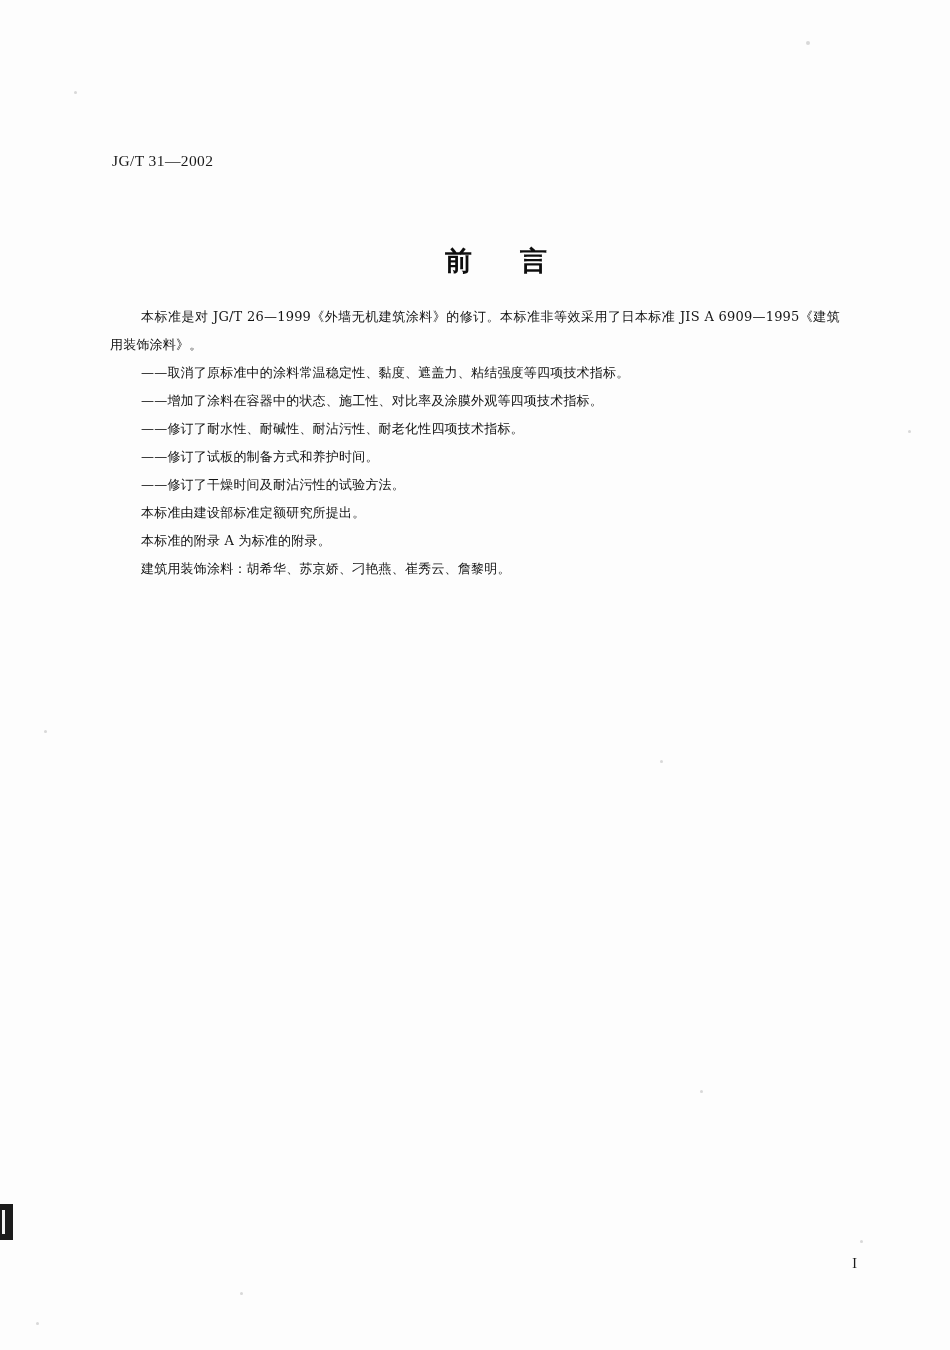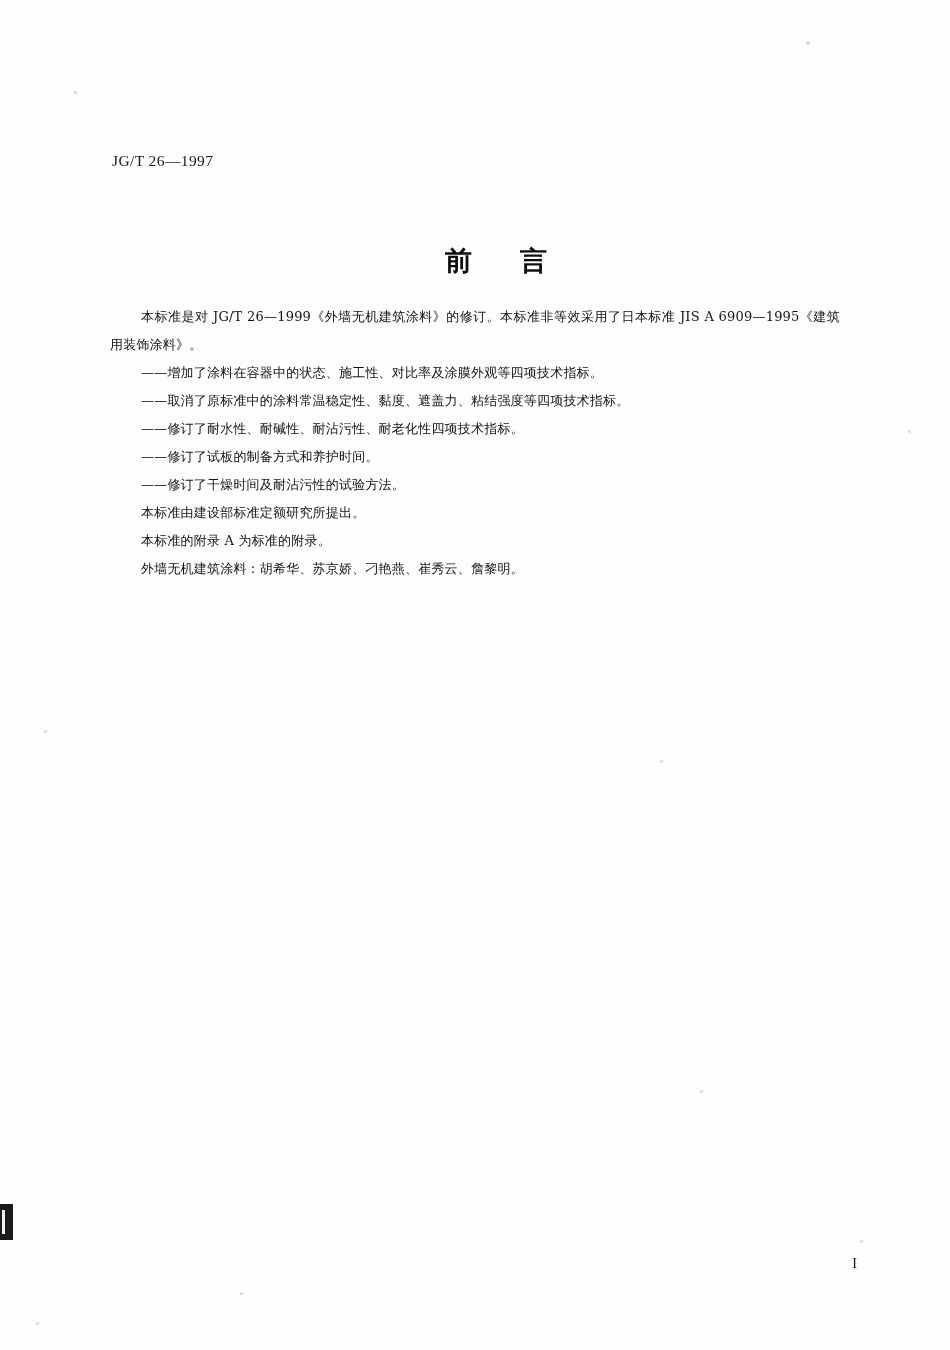--- a/index.html
+++ b/index.html
@@ -106,34 +106,34 @@
   <div class="speckle" style="left:806px;top:41px;width:4px;height:4px;"></div>
   <div class="speckle" style="left:74px;top:91px;width:3px;height:3px;"></div>
   <div class="speckle" style="left:908px;top:430px;width:3px;height:3px;"></div>
   <div class="speckle" style="left:44px;top:730px;width:3px;height:3px;"></div>
   <div class="speckle" style="left:660px;top:760px;width:3px;height:3px;"></div>
   <div class="speckle" style="left:700px;top:1090px;width:3px;height:3px;"></div>
   <div class="speckle" style="left:36px;top:1322px;width:3px;height:3px;"></div>
   <div class="speckle" style="left:240px;top:1292px;width:3px;height:3px;"></div>
   <div class="speckle" style="left:860px;top:1240px;width:3px;height:3px;"></div>
 
-  <div class="header-code">JG/T 26—1997</div>
+  <div class="header-code">JG/T 31—2002</div>
 
   <div class="doc-title">
     <span>前</span><span class="sp"></span><span>言</span>
   </div>
 
   <div class="body-block">
     <p class="p indent">本标准是对 JG/T 26—1999《外墙无机建筑涂料》的修订。本标准非等效采用了日本标准 JIS A 6909—1995《建筑用装饰涂料》。</p>
+    <p class="p dash">——取消了原标准中的涂料常温稳定性、黏度、遮盖力、粘结强度等四项技术指标。</p>
     <p class="p dash">——增加了涂料在容器中的状态、施工性、对比率及涂膜外观等四项技术指标。</p>
-    <p class="p dash">——取消了原标准中的涂料常温稳定性、黏度、遮盖力、粘结强度等四项技术指标。</p>
     <p class="p dash">——修订了耐水性、耐碱性、耐沾污性、耐老化性四项技术指标。</p>
     <p class="p dash">——修订了试板的制备方式和养护时间。</p>
     <p class="p dash">——修订了干燥时间及耐沾污性的试验方法。</p>
     <p class="p indent">本标准由建设部标准定额研究所提出。</p>
     <p class="p indent">本标准的附录 A 为标准的附录。</p>
-    <p class="p indent">外墙无机建筑涂料：胡希华、苏京娇、刁艳燕、崔秀云、詹黎明。</p>
+    <p class="p indent">建筑用装饰涂料：胡希华、苏京娇、刁艳燕、崔秀云、詹黎明。</p>
   </div>
 
   <div class="edge-blot"></div>
 
   <div class="footer-mark">I</div>
 </div>
 
 </body></html>

